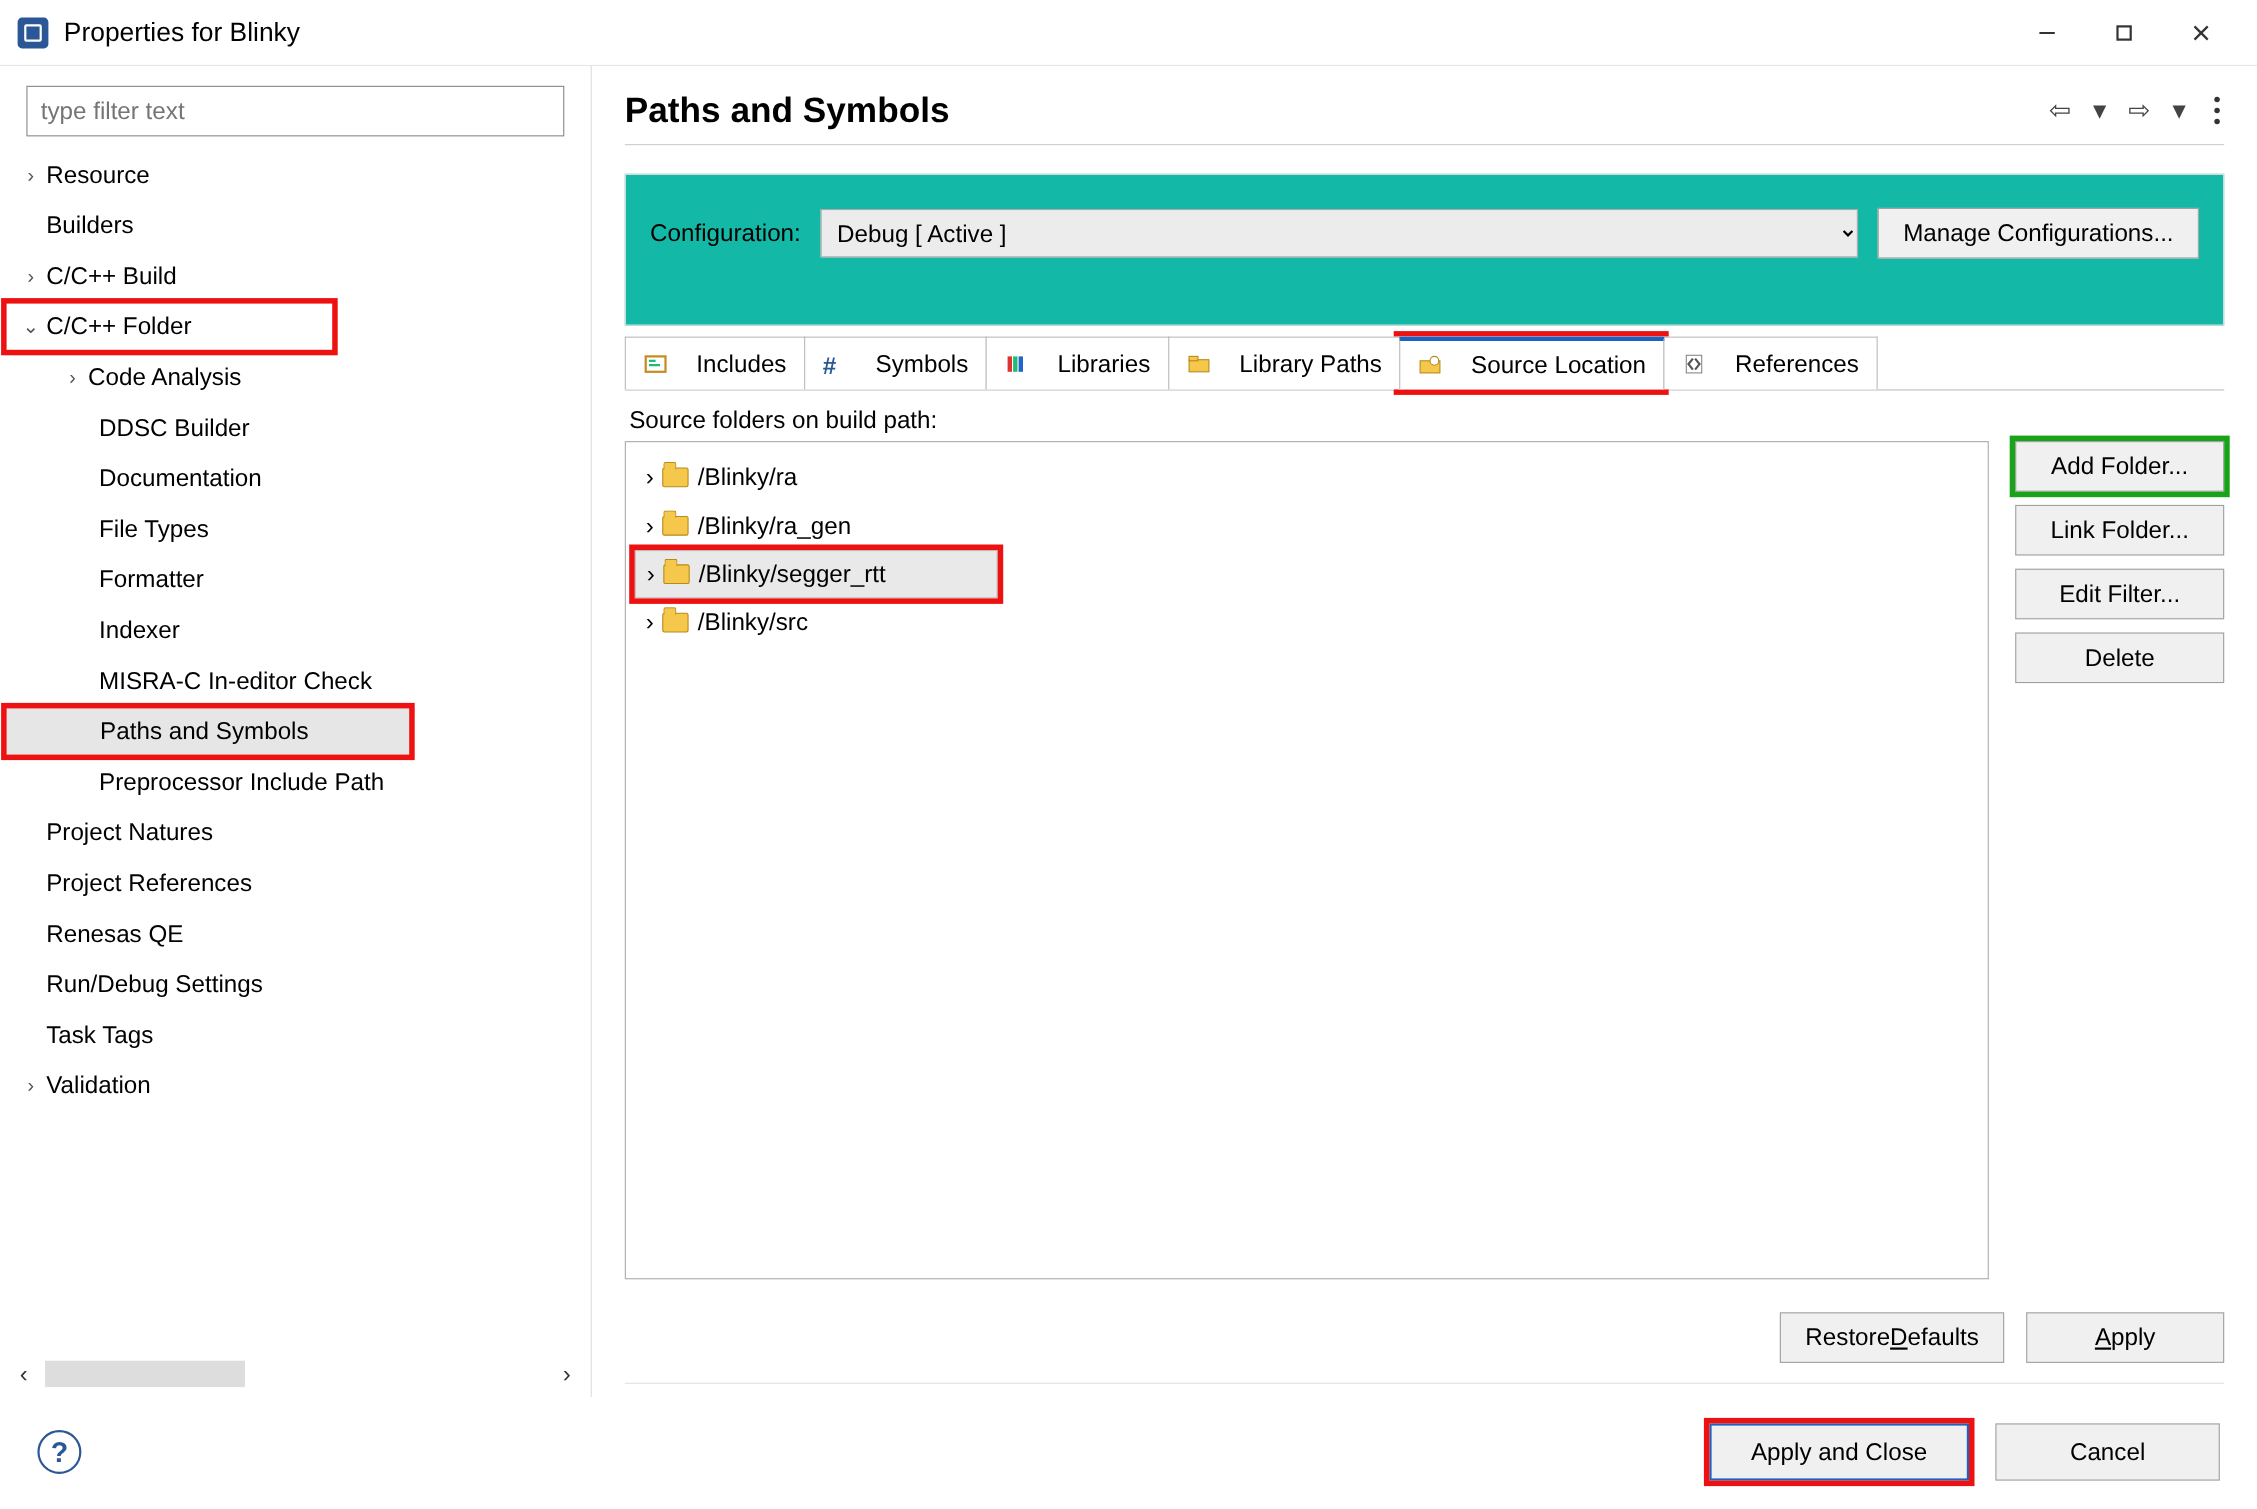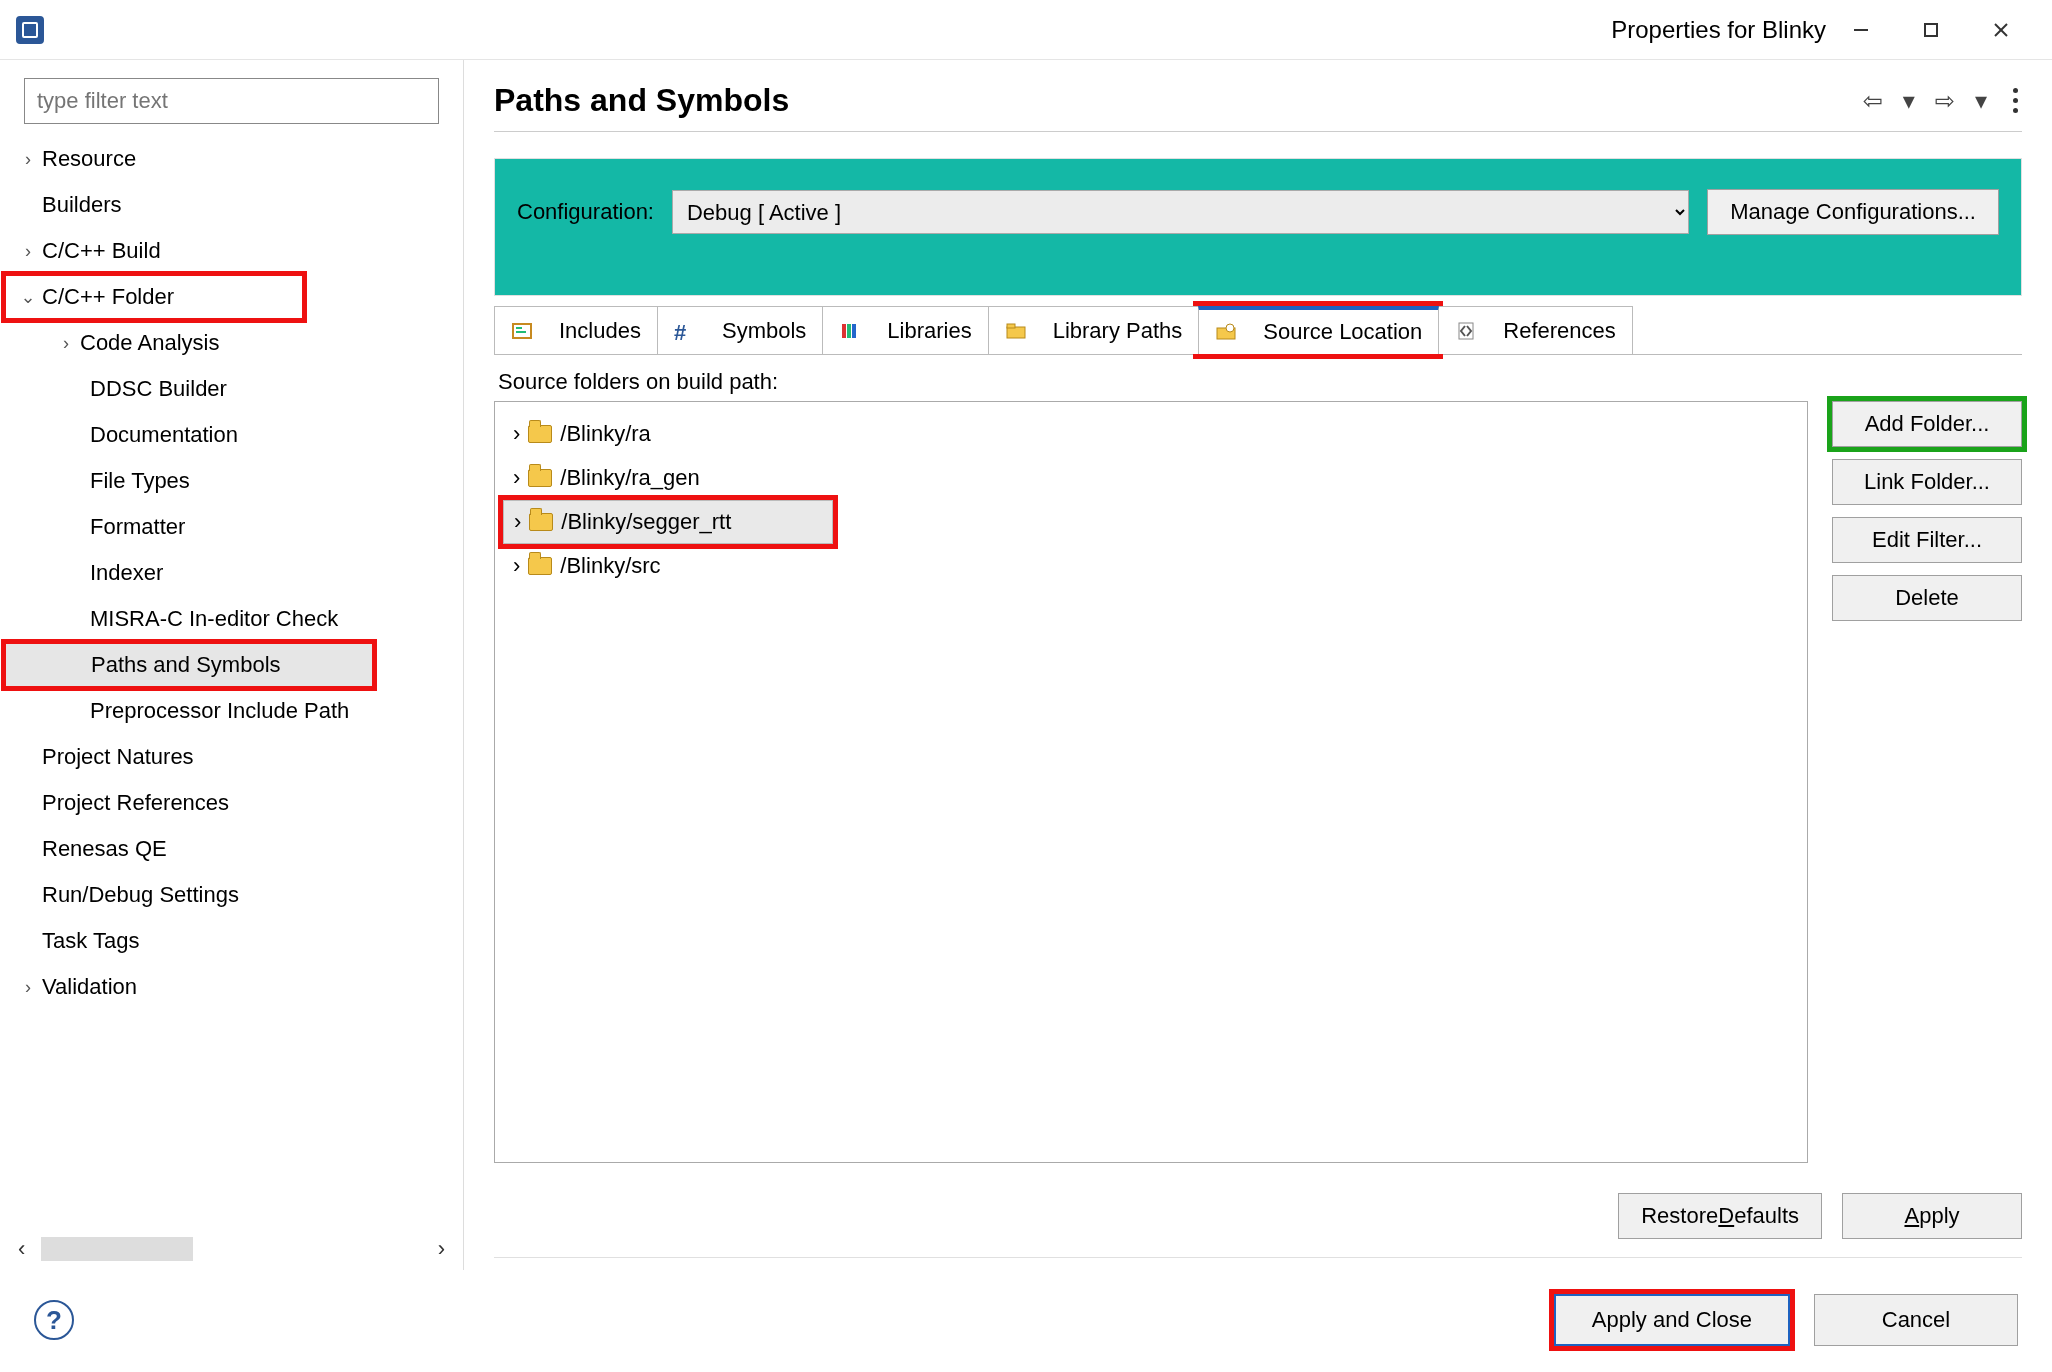--- a/index.html
+++ b/index.html
@@ -14,21 +14,20 @@
     overflow: hidden;
   }
 
   
   .titlebar {
     height: 60px;
     display: flex;
     align-items: center;
     padding: 0 16px;
     border-bottom: 1px solid #e5e5e5;
-    text-align: right;
   }
   .titlebar .app-icon {
     width: 28px; height: 28px;
     background: #2b5797;
     border: 2px solid #2b5797;
     border-radius: 4px;
     margin-right: 14px;
     position: relative;
   }
   .titlebar .app-icon::after {
@@ -46,21 +45,21 @@
     color: #333;
   }
   .winbtn svg { width: 18px; height: 18px; }
 
   
   .main {
     display: flex;
     height: 1210px;
   }
   .sidebar {
-    width: 464px;
+    width: 538px;
     border-right: 1px solid #ddd;
     display: flex;
     flex-direction: column;
   }
   .content {
     flex: 1;
     padding: 22px 30px 12px 30px;
     display: flex;
     flex-direction: column;
   }

